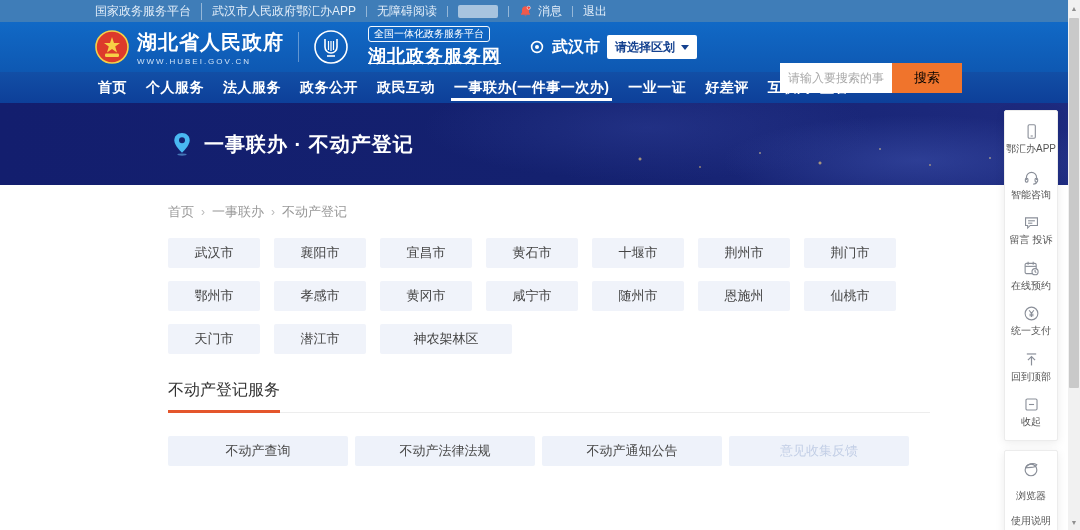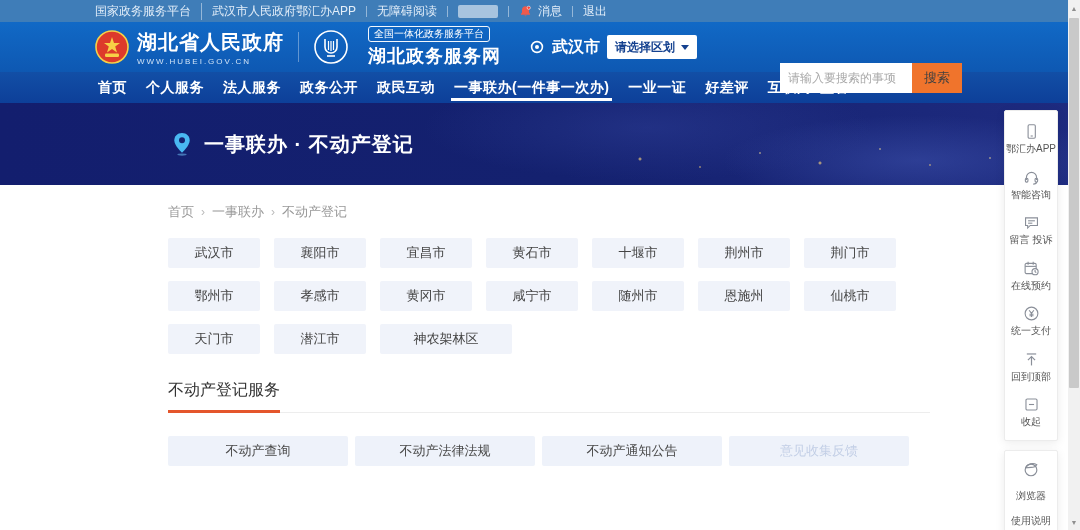--- a/index.html
+++ b/index.html
@@ -28,40 +28,40 @@
   .header{height:50px;background:linear-gradient(180deg,var(--header-top),var(--header-bottom));
     display:flex;align-items:center;padding-left:95px;position:relative;color:#fff;}
   .emblem{width:34px;height:34px;flex:0 0 auto;}
   .gov-block{margin-left:8px;}
   .gov-name{font-size:20px;font-weight:bold;letter-spacing:1px;}
   .gov-url{font-size:8px;color:#cfe2f6;letter-spacing:2px;margin-top:1px;}
   .hdivider{width:1px;height:30px;background:rgba(255,255,255,.35);margin:0 14px;}
   .logo2{width:36px;height:36px;flex:0 0 auto;}
   .site-block{margin-left:19px;display:flex;flex-direction:column;align-items:flex-start;gap:2px;}
   .badge{font-size:10px;border:1px solid rgba(255,255,255,.95);border-radius:3px;padding:0 5px;line-height:14px;}
-  .site-name{font-size:18px;font-weight:bold;letter-spacing:1px;}
+  .site-name{font-size:18px;font-weight:bold;letter-spacing:1px;text-decoration:underline;}
   .city-area{display:flex;align-items:center;margin-left:28px;gap:7px;}
   .city-name{font-size:16px;font-weight:bold;}
   .district-btn{background:#fff;color:#14418f;font-size:12px;border:none;border-radius:2px;
     height:24px;padding:0 8px;display:flex;align-items:center;gap:6px;cursor:pointer;font-weight:bold;}
   .caret{width:0;height:0;border-left:4px solid transparent;border-right:4px solid transparent;
     border-top:5px solid #14418f;display:inline-block;}
 
   
   .nav{height:31px;background:linear-gradient(180deg,var(--nav-top),var(--nav-bottom));
     display:flex;align-items:stretch;padding-left:95px;column-gap:13px;position:relative;}
   .nav-item{color:#fff;font-size:14px;font-weight:bold;text-decoration:none;cursor:pointer;
     display:flex;align-items:center;position:relative;padding:0 3px;letter-spacing:.5px;white-space:nowrap;}
   .nav-item.active::after{content:"";position:absolute;left:0;right:0;bottom:2px;height:3px;background:#fff;}
 
   
   .search{position:absolute;top:63px;right:118px;width:182px;height:30px;display:flex;z-index:6;}
   .search input{flex:1;min-width:0;border:none;outline:none;padding:0 8px;font-size:12px;color:#333;background:#fff;}
   .search input::placeholder{color:#a9a9a9;}
-  .search button{width:50px;background:var(--accent);color:#404040;border:none;font-size:13px;cursor:pointer;}
+  .search button{width:70px;background:var(--accent);color:#000000;border:none;font-size:13px;cursor:pointer;}
 
   
   .banner{height:82px;position:relative;display:flex;align-items:center;padding-left:172px;
     background:
       radial-gradient(3px 3px at 640px 56px,rgba(255,214,120,.9),transparent 70%),
       radial-gradient(2px 2px at 700px 64px,rgba(255,214,120,.8),transparent 70%),
       radial-gradient(2px 2px at 760px 50px,rgba(255,230,150,.8),transparent 70%),
       radial-gradient(3px 3px at 820px 60px,rgba(255,214,120,.9),transparent 70%),
       radial-gradient(2px 2px at 880px 46px,rgba(255,230,150,.8),transparent 70%),
       radial-gradient(2px 2px at 930px 62px,rgba(255,214,120,.8),transparent 70%),

